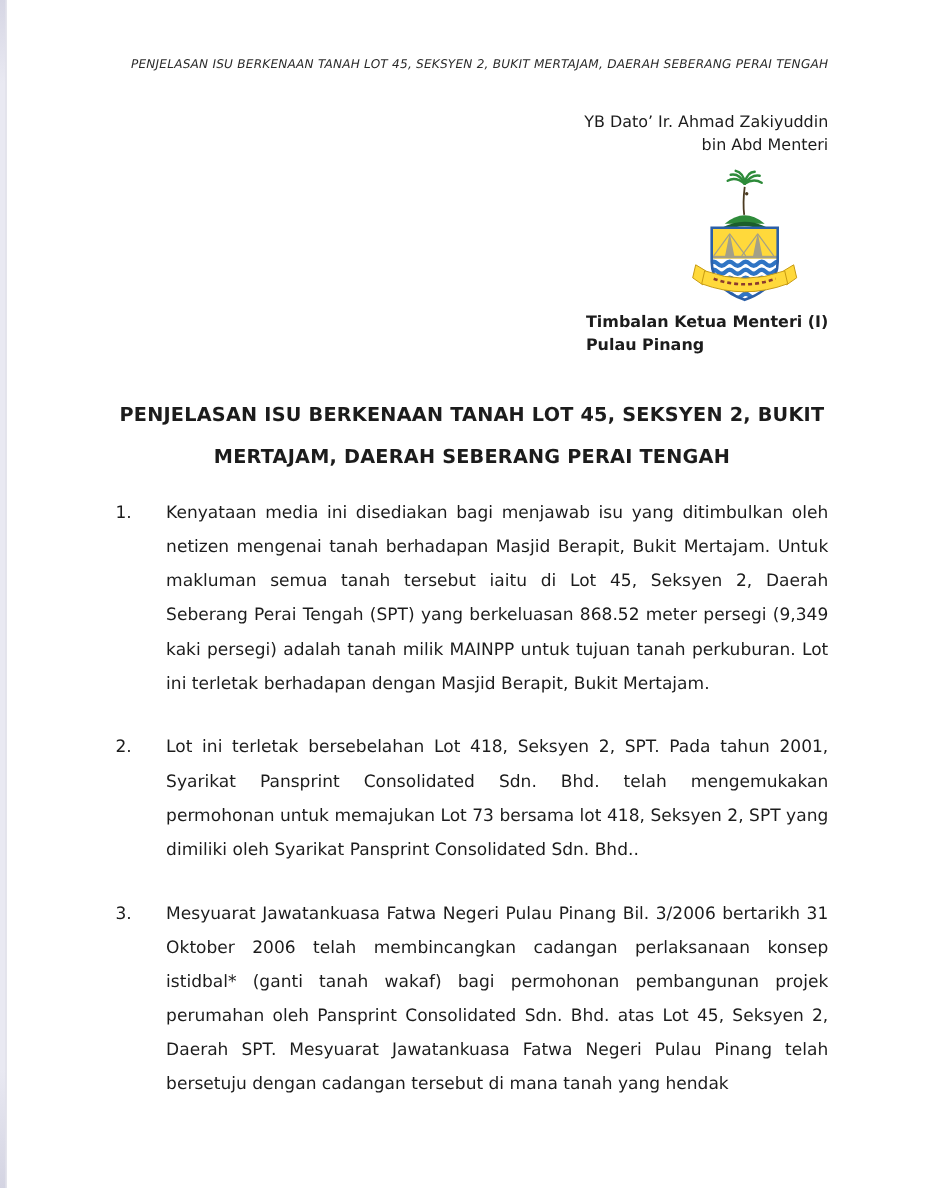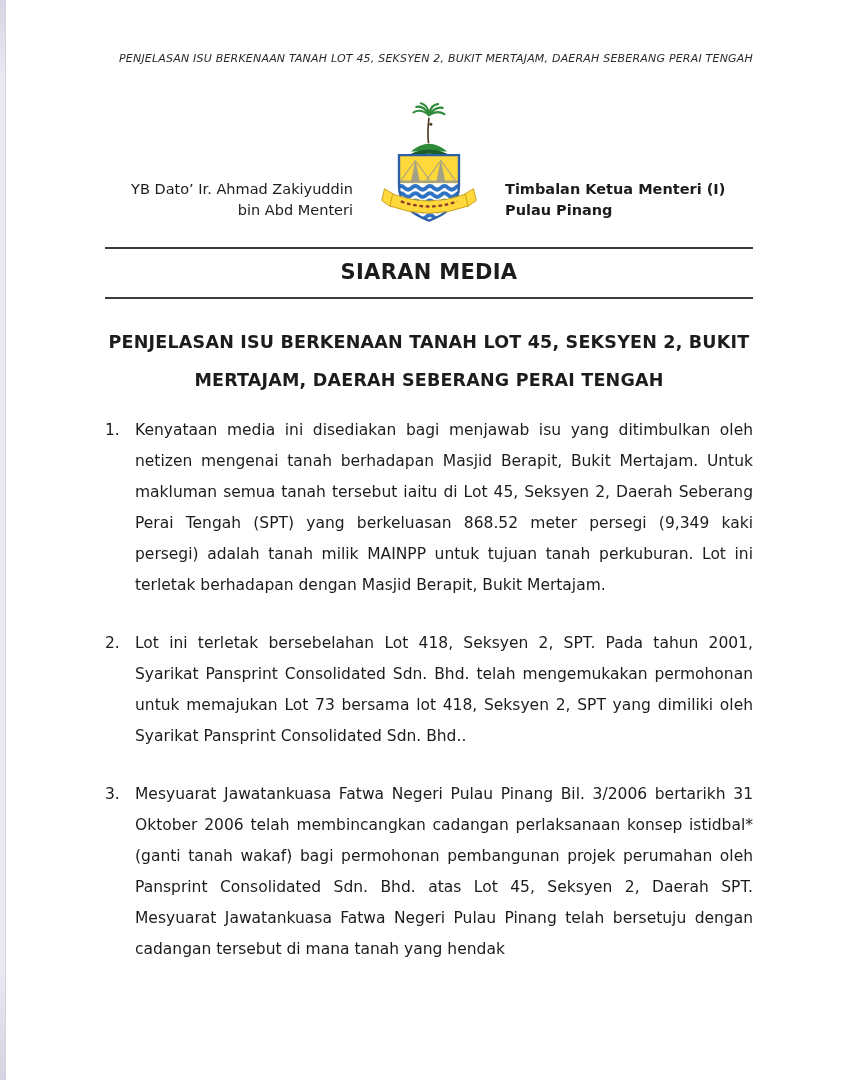--- a/index.html
+++ b/index.html
@@ -22,21 +22,21 @@
   .running-header {
     margin-top: 38px;
     text-align: right;
     font-style: italic;
     font-size: 11px;
     letter-spacing: 0.2px;
     color: #2a2a2a;
     white-space: nowrap;
   }
 
-  .letterhead { display: flex; align-items: flex-end; margin-top: 36px; }
+  .letterhead { display: flex; align-items: flex-end; margin-top: 36px; flex-direction: column; }
   .lh-left  { flex: 1; text-align: right; font-size: 14.5px; line-height: 21px; padding-bottom: 10px; }
   .lh-right { flex: 1; text-align: left;  font-size: 14.5px; line-height: 21px; padding-bottom: 10px; font-weight: bold; }
   .crest-box { width: 100px; flex: none; margin: 0 26px; }
   .crest-box svg { display: block; width: 100px; height: 130px; }
 
   .media-banner {
     margin-top: 16px;
     border-top: 2px solid #3c3c3c;
     border-bottom: 2px solid #3c3c3c;
     text-align: center;
@@ -51,21 +51,21 @@
     text-align: center;
     font-weight: bold;
     font-size: 17.5px;
     line-height: 38px;
     letter-spacing: 0.2px;
   }
 
   .paras { margin-top: 16px; }
   .para { display: flex; margin-bottom: 27px; }
   .para-num  { flex: none; width: 30px; font-size: 15.5px; line-height: 31px; }
-  .para-text { flex: 1; font-size: 15.5px; line-height: 31px; text-align: justify; }
+  .para-text { flex: 1; font-size: 15.5px; line-height: 31px; text-align: justify; margin-left: 16px; }
   .para-text b { font-weight: normal; }
 </style>
 </head>
 <body>
 
 <div class="edge-strip"></div>
 
 <div class="doc">
 
   <div class="running-header">PENJELASAN ISU BERKENAAN TANAH LOT 45, SEKSYEN 2, BUKIT MERTAJAM, DAERAH SEBERANG PERAI TENGAH</div>
@@ -138,23 +138,20 @@
         </g>
       </svg>
     </div>
 
     <div class="lh-right">
       <div>Timbalan Ketua Menteri (I)</div>
       <div>Pulau Pinang</div>
     </div>
   </div>
 
-  <div class="media-banner">
-    <div class="banner-title">SIARAN MEDIA</div>
-  </div>
 
   <div class="doc-title">PENJELASAN ISU BERKENAAN TANAH LOT 45, SEKSYEN 2, BUKIT MERTAJAM, DAERAH SEBERANG PERAI TENGAH</div>
 
   <div class="paras">
       <div class="para">
         <span class="para-num">1.</span>
         <div class="para-text"><span>Kenyataan media ini disediakan bagi menjawab isu yang ditimbulkan oleh netizen mengenai tanah berhadapan Masjid Berapit, Bukit Mertajam. Untuk makluman semua tanah tersebut iaitu di Lot 45, Seksyen 2, Daerah Seberang Perai Tengah (SPT) yang berkeluasan 868.52 meter persegi (9,349 kaki persegi) adalah tanah milik MAINPP untuk tujuan tanah perkuburan. Lot ini terletak berhadapan dengan Masjid Berapit, Bukit Mertajam.</span></div>
       </div>
       <div class="para">
         <span class="para-num">2.</span>

